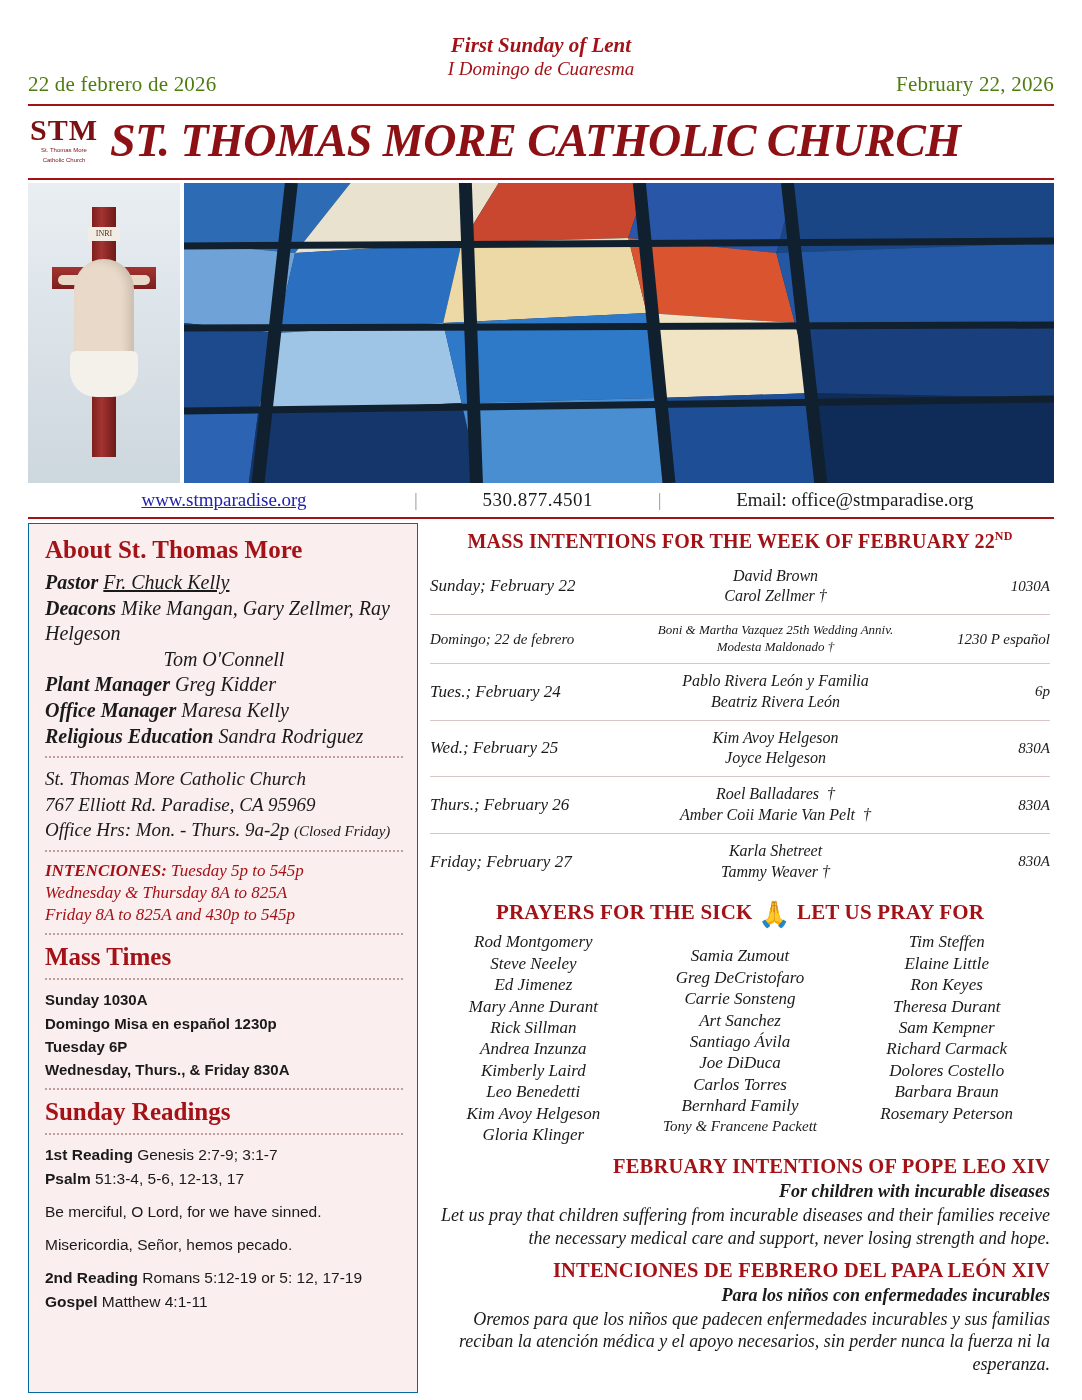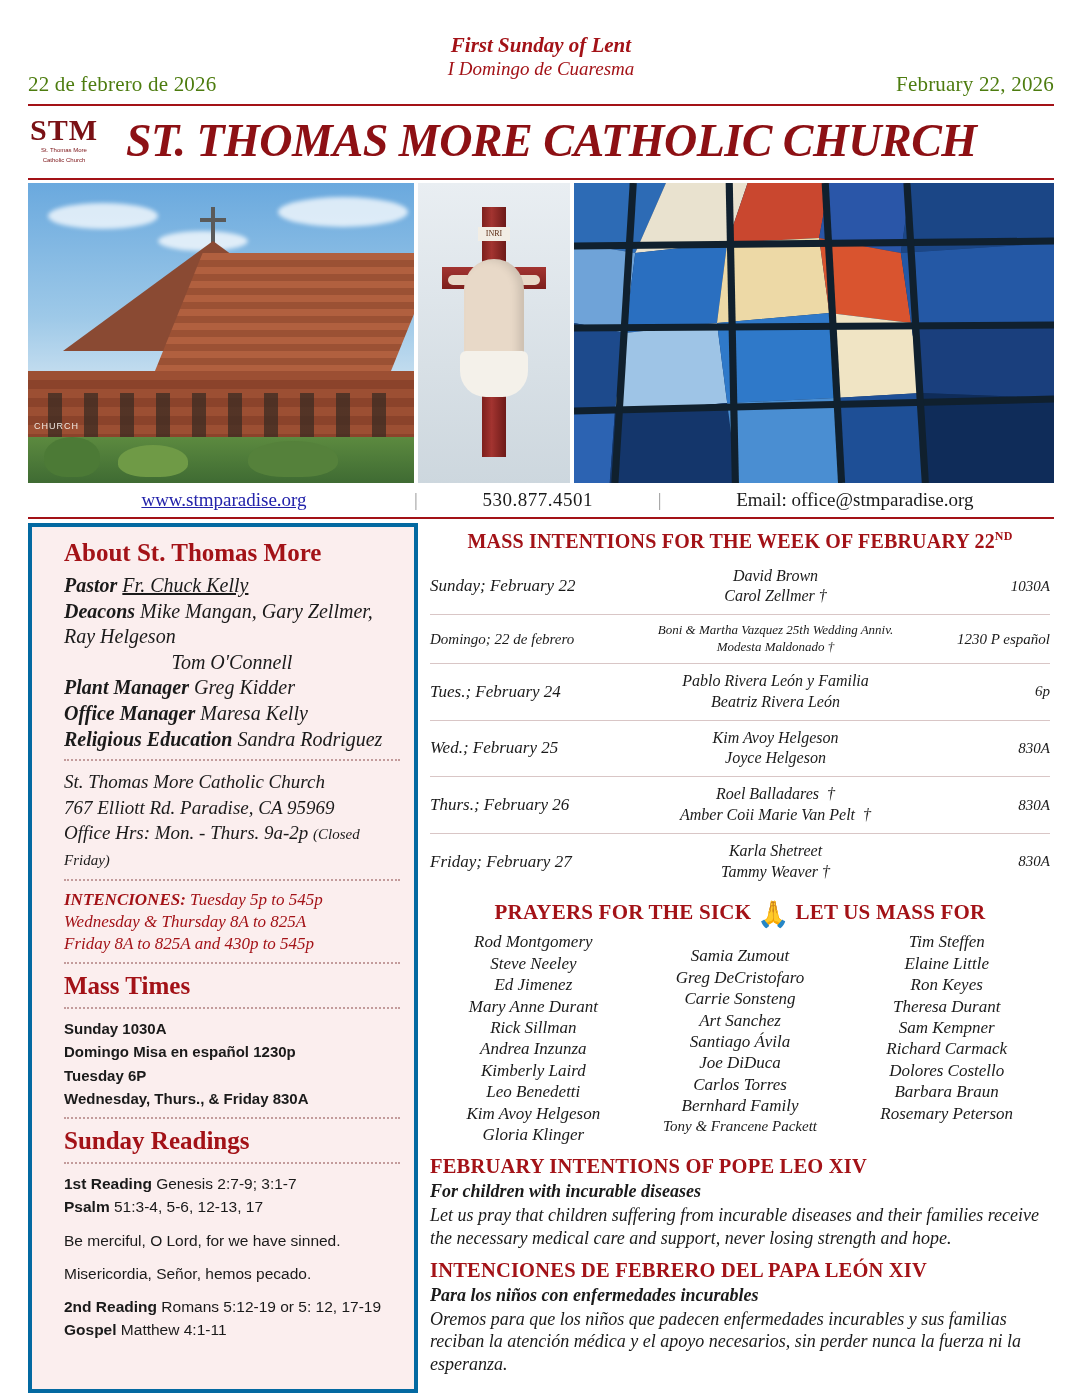--- a/index.html
+++ b/index.html
@@ -61,21 +61,21 @@
     text-align: center;
   }
   .rule-red {
     border-top: 2px solid #a31217;
     margin-top: 4px;
   }
 
   .titlerow {
     display: flex;
     align-items: center;
-    gap: 26px;
+    gap: 10px;
     height: 66px;
     margin-top: 2px;
   }
   .logo {
     width: 72px;
     height: 58px;
     position: relative;
     flex: 0 0 auto;
     text-align: center;
   }
@@ -283,22 +283,22 @@
 
   
   .body {
     display: flex;
     margin-top: 4px;
     height: 870px;
   }
   .left {
     flex: 0 0 390px;
     background: #fbeeee;
-    border: 4px solid #0369a1;
-    padding: 10px 14px 10px 32px;
+    border: 1px solid #0369a1;
+    padding: 10px 14px 10px 16px;
     box-sizing: border-box;
   }
   .right {
     flex: 1 1 auto;
     padding: 4px 4px 0 12px;
     box-sizing: border-box;
   }
 
   h2.sec {
     font-family: "Liberation Serif", serif;
@@ -432,21 +432,21 @@
     font-size: 17px;
     line-height: 1.26;
     text-align: center;
   }
   .cols3 .c { flex: 1 1 33%; }
   .cols3 .c.mid { padding-top: 14px; }
   .cols3 .c.right3 { padding-top: 0; }
 
   
   .pope {
-    text-align: left;
+    text-align: right;
     margin-top: 10px;
   }
   .pope .h {
     font-family: "Liberation Serif", serif;
     font-weight: bold;
     color: #a31217;
     font-size: 20.5px;
     letter-spacing: .2px;
   }
   .pope .sub {
@@ -483,37 +483,20 @@
   <div class="titlerow">
     <div class="logo">
       <div class="mono">STM</div>
       <div class="lines">St. Thomas More</div>
       <div class="lines">Catholic Church</div>
     </div>
     <div class="church-title">ST. THOMAS MORE CATHOLIC CHURCH</div>
   </div>
 
   <div class="photoband">
-    <div class="photo church">
-      <div class="church-img">
-        <div class="cloud" style="left:20px;top:20px;width:110px;height:26px;"></div>
-        <div class="cloud" style="left:250px;top:14px;width:130px;height:30px;"></div>
-        <div class="cloud" style="left:130px;top:48px;width:90px;height:20px;"></div>
-        <div class="cross"></div>
-        <div class="roof"></div>
-        <div class="roof2"></div>
-        <div class="wall"></div>
-        <div class="windows"></div>
-        <div class="greenery"></div>
-        <div class="shrub" style="left:16px;width:56px;height:40px;"></div>
-        <div class="shrub" style="left:90px;width:70px;height:32px;background:#6f9a46;"></div>
-        <div class="shrub" style="left:220px;width:90px;height:36px;background:#55813b;"></div>
-        <div class="label">CHURCH</div>
-      </div>
-    </div>
 
     <div class="photo crucifix">
       <div class="cruc-img">
         <div class="beam-v"></div>
         <div class="beam-h"></div>
         <div class="inri">INRI</div>
         <div class="arms"></div>
         <div class="corpus"></div>
         <div class="cloth"></div>
       </div>
@@ -693,21 +676,21 @@
             <td class="day">Friday; February 27</td>
             <td class="names">Karla Shetreet<br>Tammy Weaver †</td>
             <td class="time">830A</td>
           </tr>
         </tbody>
       </table>
 
       <div class="prayhdr">
         <span class="t">PRAYERS FOR THE  SICK</span>
         <span class="hands">🙏</span>
-        <span class="t">LET US MASS FOR</span>
+        <span class="t">LET US PRAY FOR</span>
       </div>
 
       <div class="cols3">
         <div class="c left3">
           <div>Rod Montgomery</div>
           <div>Steve Neeley</div>
           <div>Ed Jimenez</div>
           <div>Mary Anne Durant</div>
           <div>Rick Sillman</div>
           <div>Andrea Inzunza</div>

